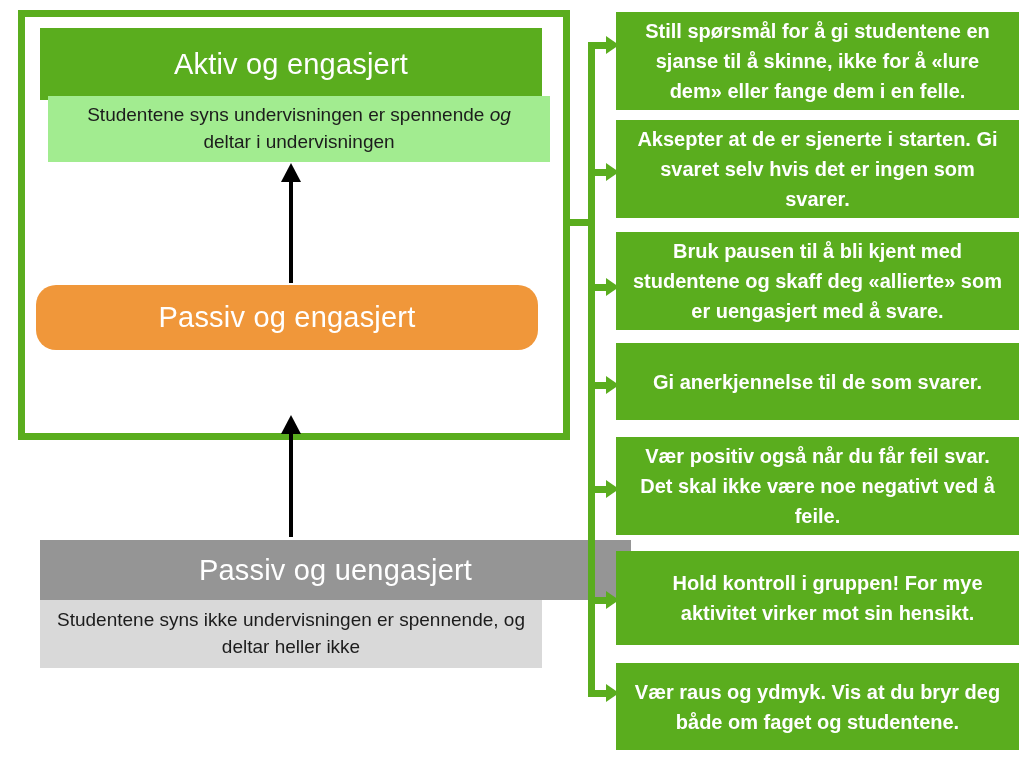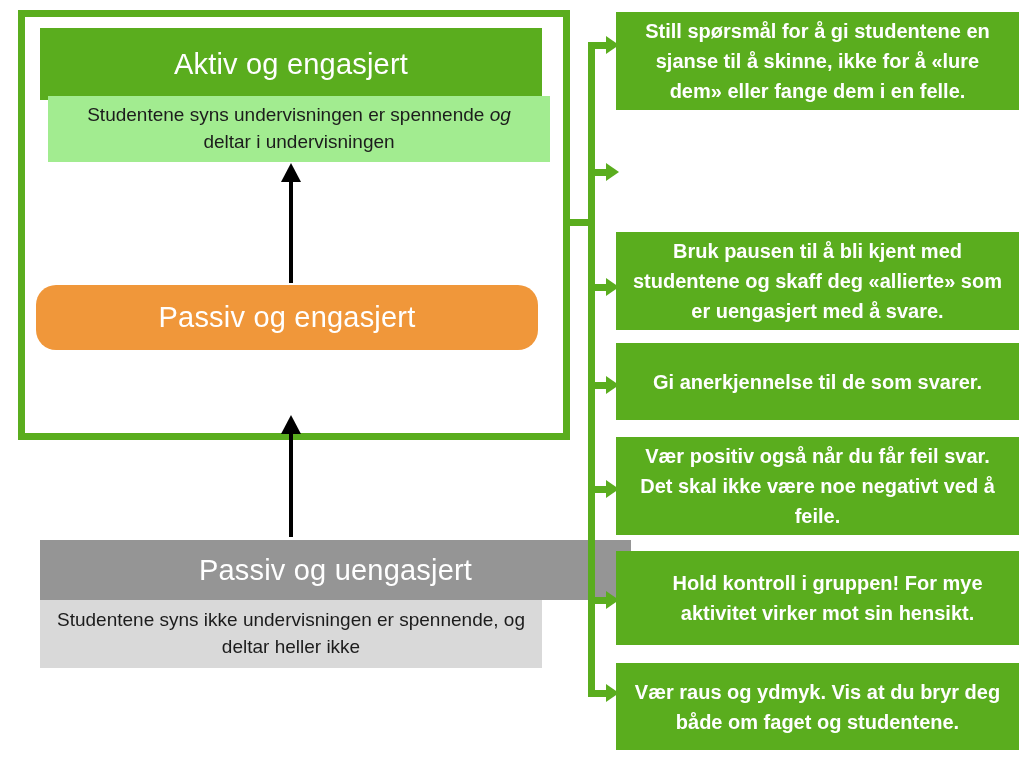--- a/index.html
+++ b/index.html
@@ -104,20 +104,23 @@
 
   <div class="abs tip-arrow-bar" style="left:595px;top:597px;width:11px;"></div>
   <div class="abs tip-arrow-head" style="left:606px;top:591px;"></div>
 
   <div class="abs tip-arrow-bar" style="left:595px;top:690px;width:11px;"></div>
   <div class="abs tip-arrow-head" style="left:606px;top:684px;"></div>
 
   <div class="abs tip" style="top:12px;height:98px;">
     <div class="tip-text">Still spørsmål for å gi studentene en sjanse til å skinne, ikke for å «lure dem» eller fange dem i en felle.</div>
   </div>
+  <div class="abs tip" style="top:120px;height:98px;">
+    <div class="tip-text">Aksepter at de er sjenerte i starten. Gi svaret selv hvis det er ingen som svarer.</div>
+  </div>
   <div class="abs tip" style="top:232px;height:98px;">
     <div class="tip-text">Bruk pausen til å bli kjent med studentene og skaff deg «allierte» som er uengasjert med å svare.</div>
   </div>
   <div class="abs tip" style="top:343px;height:77px;">
     <div class="tip-text">Gi anerkjennelse til de som svarer.</div>
   </div>
   <div class="abs tip" style="top:437px;height:98px;">
     <div class="tip-text">Vær positiv også når du får feil svar. Det skal ikke være noe negativt ved å feile.</div>
   </div>
   <div class="abs tip" style="top:551px;height:94px;padding-left:20px;">

